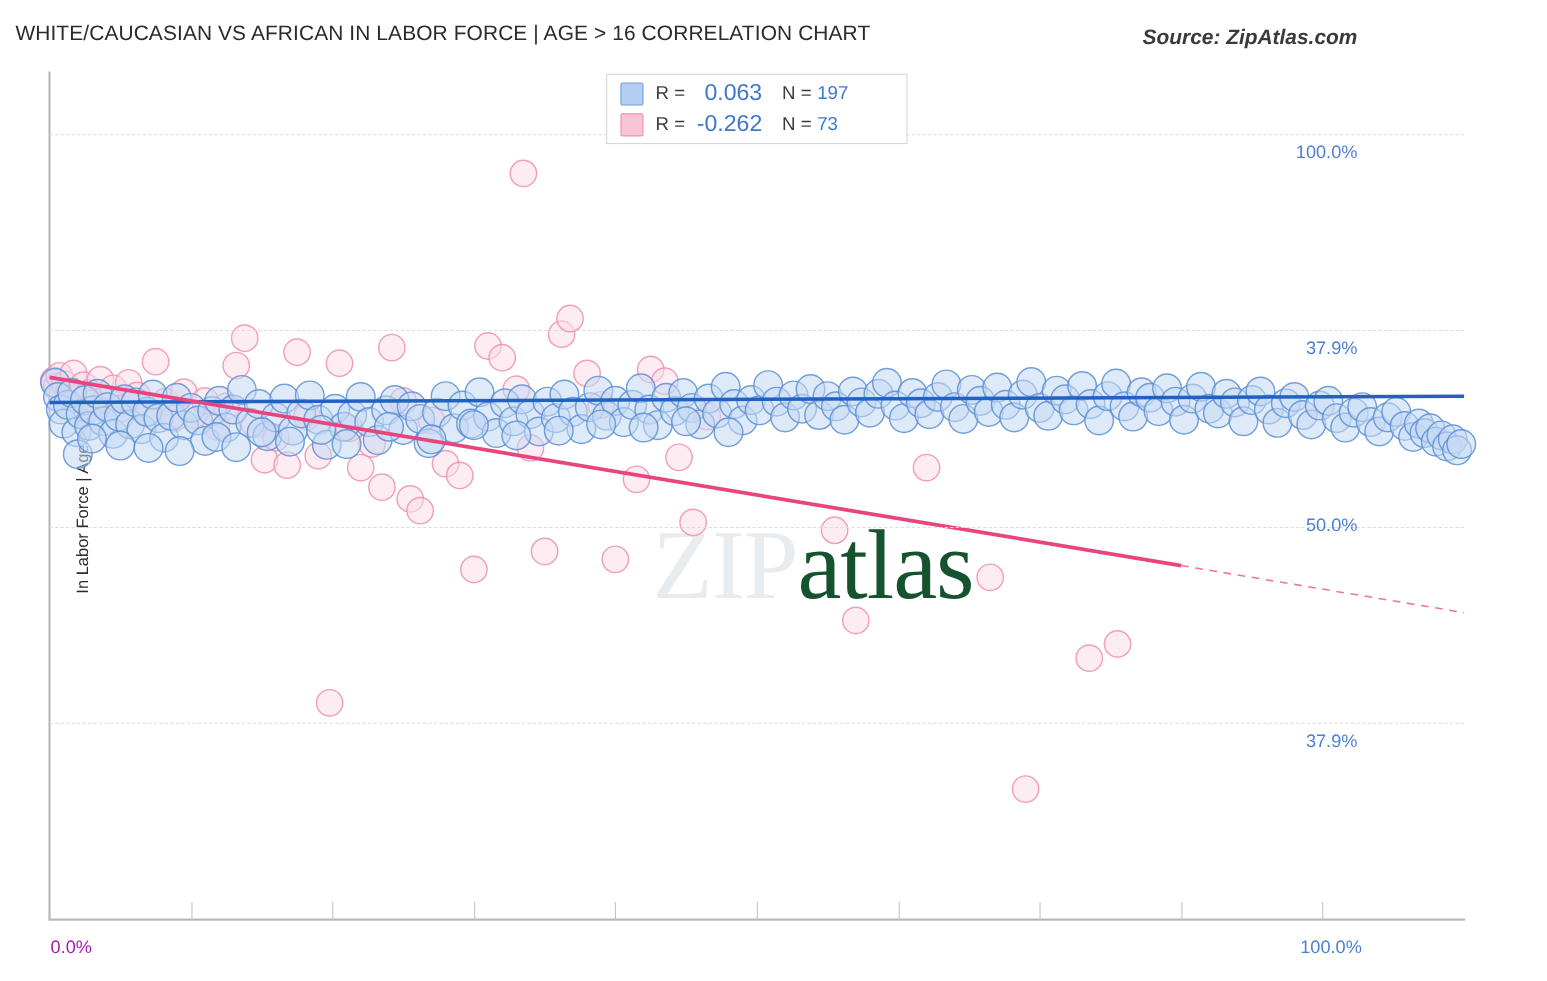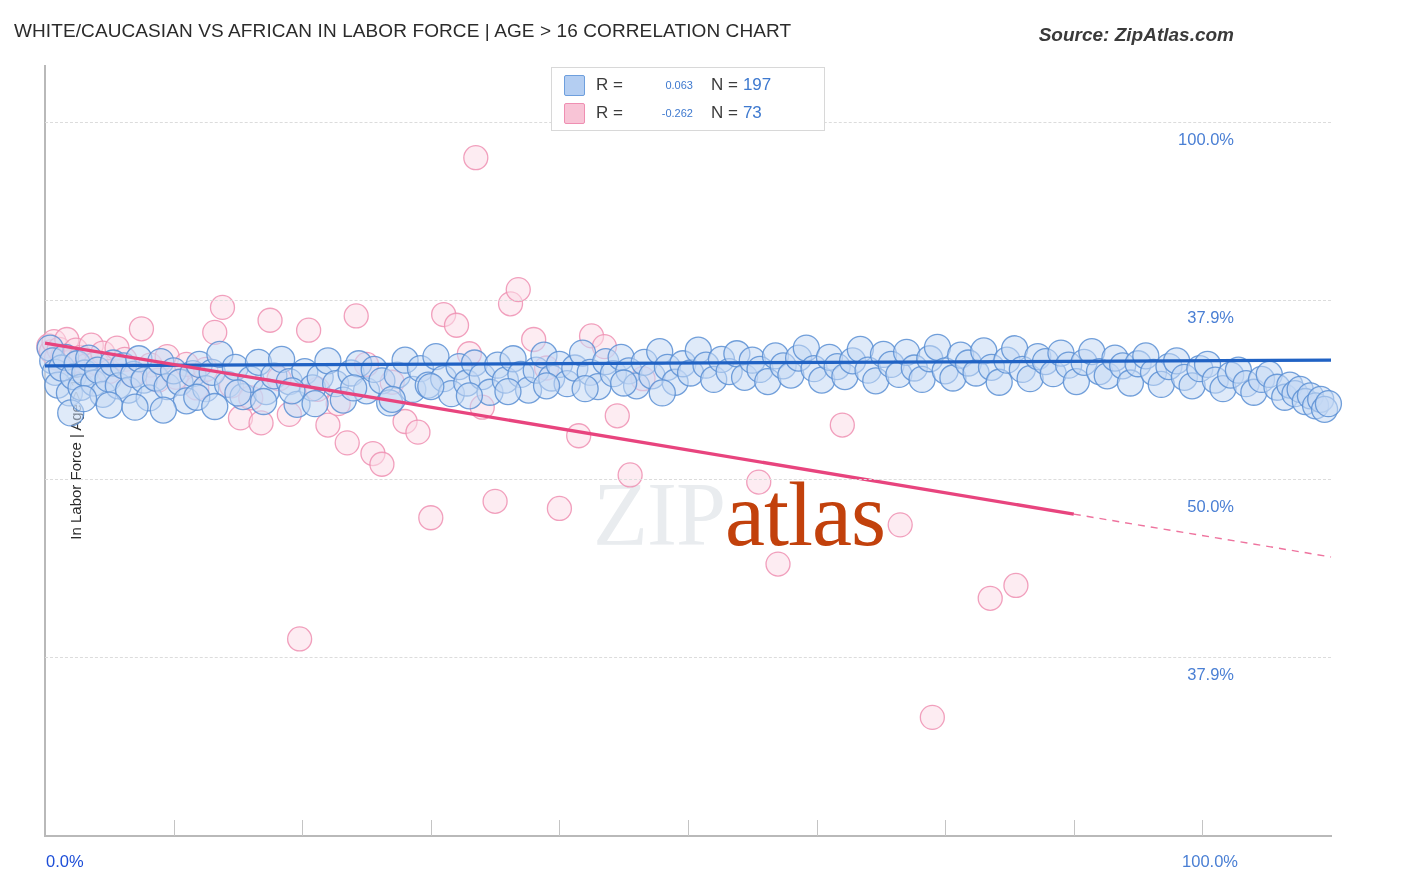--- a/index.html
+++ b/index.html
@@ -103,21 +103,21 @@
     top: 340px;
     width: 30px;
     height: 230px;
   }
   
   .x-min {
     position: absolute;
     left: 46px;
     top: 852px;
     font-size: 16.5px;
-    color: #1d4ed8;
+    color: #a21caf;
   }
   .x-max {
     position: absolute;
     right: 10px;
     top: 852px;
     font-size: 16.5px;
     color: #4a7fd4;
   }
   
   .stats-box {
@@ -147,21 +147,21 @@
     margin-right: 11px;
   }
   .swatch.blue { background: #b4cef2; border: 1.5px solid #6e9fdd; }
   .swatch.pink { background: #f8c4d6; border: 1.5px solid #ef8fb2; }
   .stats-label {
     font-size: 17px;
     color: #3c3c3c;
     margin-right: 4px;
   }
   .stats-val {
-    font-size: 11px;
+    font-size: 21px;
     color: #3e79cf;
     width: 66px;
     text-align: right;
     margin-right: 18px;
   }
   .stats-nlabel {
     font-size: 17px;
     color: #3c3c3c;
     margin-right: 5px;
   }
@@ -204,21 +204,21 @@
     position: absolute;
     left: 548px;
     top: 398px;
     font-family: "Liberation Serif", serif;
     font-size: 90px;
     letter-spacing: -1px;
     pointer-events: none;
     user-select: none;
   }
   .wm-zip { color: #e9ecef; }
-  .wm-atlas { color: #c2410c; }
+  .wm-atlas { color: #14532d; }
   svg.layer {
     position: absolute;
     left: 0; top: 0;
     width: 1286px;
     height: 770px;
     overflow: visible;
   }
 </style>
 </head>
 <body>
@@ -524,21 +524,21 @@
         <line x1="1028.8" y1="449.1666666666667" x2="1286" y2="491.94444444444446" stroke="#e8447e" stroke-width="1.4" stroke-dasharray="7 6" stroke-opacity="0.75"></line>
       </svg>
   <div class="gridline" style="top: 591.759px;"></div>
       <div class="gridline" style="top: 413.519px;"></div>
       <div class="gridline" style="top: 235.278px;"></div>
       <div class="gridline" style="top: 57.037px;"></div>
     </div>
 
   <div id="ylabels">
       <div class="ylabel-right" style="top: 664.759px;">37.9%</div>
-      <div class="ylabel-right" style="top: 497px;">50.0%</div>
+      <div class="ylabel-right" style="top: 469px;">50.0%</div>
       <div class="ylabel-right" style="top: 308.278px;">37.9%</div>
       <div class="ylabel-right" style="top: 130.037px;">100.0%</div>
     </div>
   <div id="xticks">
       <div class="tick" style="left: 173.6px;"></div>
       <div class="tick" style="left: 302.2px;"></div>
       <div class="tick" style="left: 430.8px;"></div>
       <div class="tick" style="left: 559.4px;"></div>
       <div class="tick" style="left: 688px;"></div>
       <div class="tick" style="left: 816.6px;"></div>

